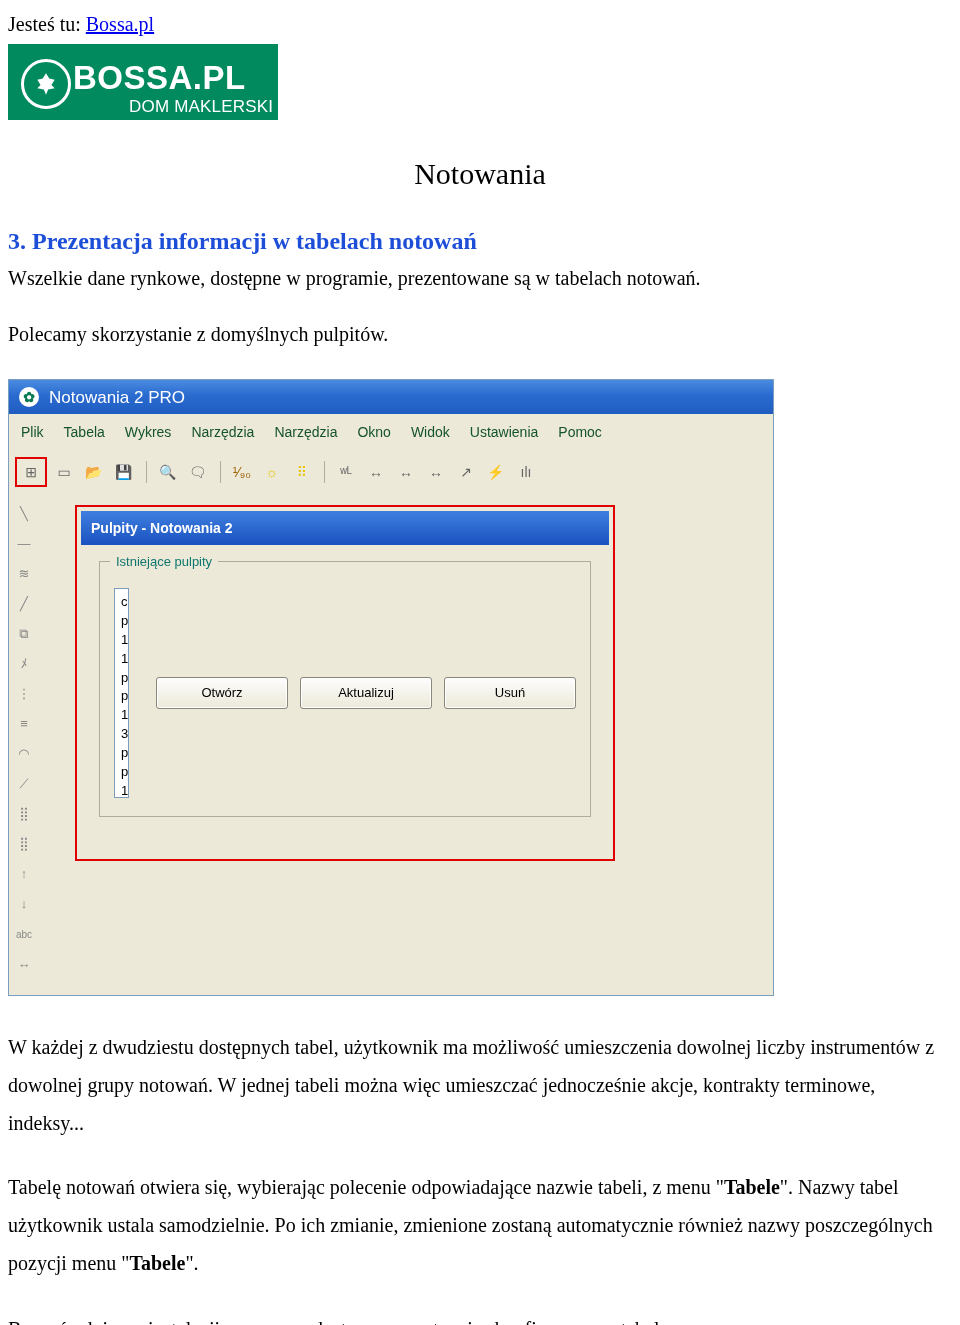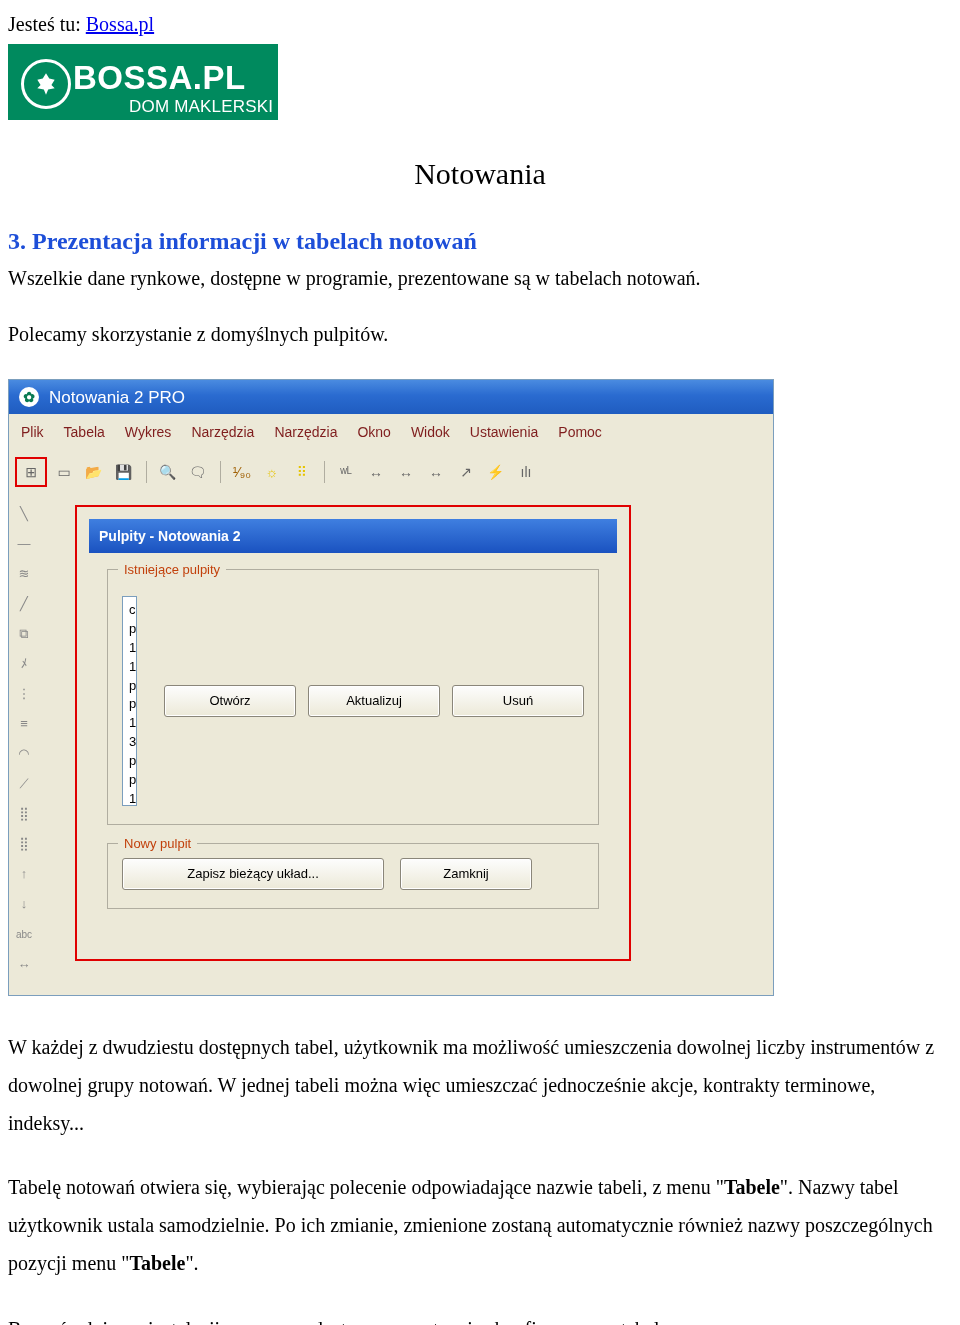--- a/index.html
+++ b/index.html
@@ -58,21 +58,21 @@
     width:20px; height:20px; background:#fff; border-radius:50%;
     display:flex; align-items:center; justify-content:center;
     color:#0a7a52; font-weight:bold; font-size:14px;
   }
   .titlebar .tb-text { font-size: 17px; }
   .menubar {
     display:flex; gap: 20px;
     padding: 7px 12px 9px 12px;
     background:#ece9d8;
     font-size: 14px;
-    color:#7f1d1d;
+    color:#14532d;
   }
   .menubar span { cursor: default; }
   .top-toolbar {
     display:flex; align-items:center; gap:4px;
     padding: 4px 6px 8px 6px;
     background:#ece9d8;
   }
   .tool-ico {
     width:26px; height:24px;
     display:flex; align-items:center; justify-content:center;
@@ -92,39 +92,39 @@
     padding: 10px 0 6px 0;
     background:#ece9d8;
   }
   .lt-ico { width:22px; height:20px; display:flex; align-items:center; justify-content:center; color:#888; }
   .canvas {
     flex:1; position:relative; padding: 10px 14px 8px 36px;
   }
   .red-panel {
     border: 2px solid #e00000;
     background:#ece9d8;
-    padding: 12px;
+    padding: 4px;
     width: 528px;
   }
   .dlg-title {
     background: linear-gradient(#3f7fe0, #1a52c0);
     color:#fff; font-weight:bold;
     padding: 6px 10px; font-size: 14px;
   }
   .dlg-body { padding: 16px 18px 20px 18px; }
   .group {
     border: 1px solid #b0ada0;
     padding: 14px 14px 18px 14px;
     position:relative;
     margin-bottom: 18px;
   }
   .group-legend {
     position:absolute; top:-10px; left:10px;
     background:#ece9d8; padding: 0 6px;
-    color:#c2410c; font-size:13px;
+    color:#0f766e; font-size:13px;
   }
   .group-row { display:flex; gap: 27px; align-items:center;margin-top:12px; }
   .listbox {
     width: 260px; height: 200px;
     background:#fff; border: 1px solid #7b9ebd;
     padding: 4px 6px;
     font-size: 13px; line-height: 1.45;
     overflow:hidden;
   }
   .btn-col { display:flex; flex-direction:row; gap: 12px; }
@@ -244,27 +244,20 @@
                 <div>przykład 1280x1024 2 pulpity</div>
               </div>
               <div class="btn-col">
                 <div class="win-btn">Otwórz</div>
                 <div class="win-btn">Aktualizuj</div>
                 <div class="win-btn">Usuń</div>
               </div>
             </div>
           </div>
 
-          <div class="group">
-            <div class="group-legend">Nowy pulpit</div>
-            <div class="bottom-row">
-              <div class="wide-btn">Zapisz bieżący układ...</div>
-              <div class="win-btn">Zamknij</div>
-            </div>
-          </div>
         </div>
       </div>
     </div>
   </div>
 </div>
 
 <p>W każdej z dwudziestu dostępnych tabel, użytkownik ma możliwość umieszczenia dowolnej liczby instrumentów z dowolnej grupy notowań. W jednej tabeli można więc umieszczać jednocześnie akcje, kontrakty terminowe, indeksy...</p>
 
 <p>
   <span>Tabelę notowań otwiera się, wybierając polecenie odpowiadające nazwie tabeli, z menu "</span><strong>Tabele</strong><span>". Nazwy tabel użytkownik ustala samodzielnie. Po ich zmianie, zmienione zostaną automatycznie również nazwy poszczególnych pozycji menu "</span><strong>Tabele</strong><span>".</span>

